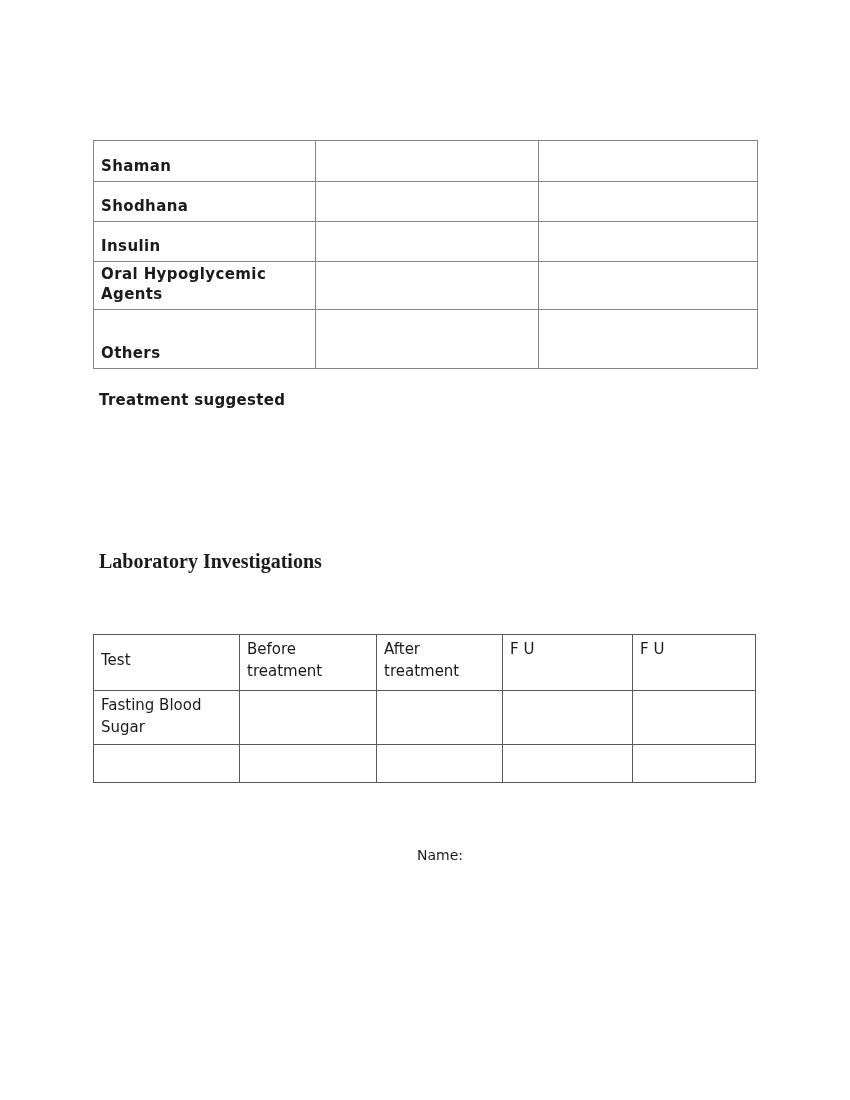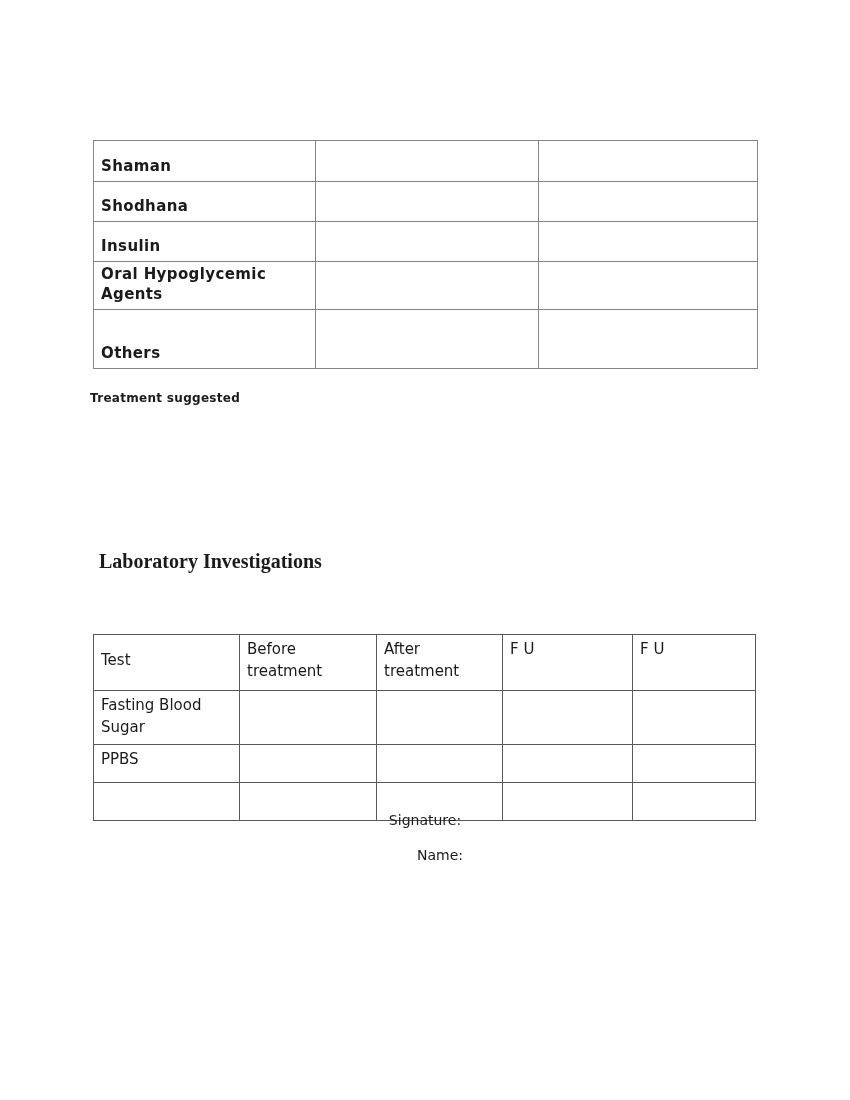--- a/index.html
+++ b/index.html
@@ -34,22 +34,22 @@
   .treatment-table tr:nth-child(1) { height: 41px; }
   .treatment-table tr:nth-child(2) { height: 40px; }
   .treatment-table tr:nth-child(3) { height: 40px; }
   .treatment-table tr:nth-child(4) { height: 40px; }
   .treatment-table tr:nth-child(5) { height: 59px; }
   .treatment-table tr:nth-child(6) { height: 50px; text-align: center; }
 
   
   .h-treatment {
     position: absolute;
-    left: 90px; top: 391px;
-    font-size: 12px;
+    left: 99px; top: 391px;
+    font-size: 15px;
     font-weight: bold;
     letter-spacing: 0.3px;
   }
   .h-lab {
     position: absolute;
     left: 99px; top: 550px;
     font-family: "Liberation Serif", "DejaVu Serif", serif;
     font-size: 20px;
     font-weight: bold;
   }
@@ -154,32 +154,24 @@
         <td>F U</td>
       </tr>
       <tr>
         <td>Fasting Blood Sugar</td>
         <td></td>
         <td></td>
         <td></td>
         <td></td>
       </tr>
       <tr>
-        <td>PPBS</td>
-        <td></td>
-        <td></td>
-        <td></td>
-        <td></td>
-      </tr>
-      <tr>
         <td></td>
         <td></td>
         <td></td>
         <td></td>
         <td></td>
       </tr>
     </tbody>
   </table>
 
-  <div class="sig-line">Signature:</div>
   <div class="name-line">Name:</div>
 
 </div>
 
 </body></html>

